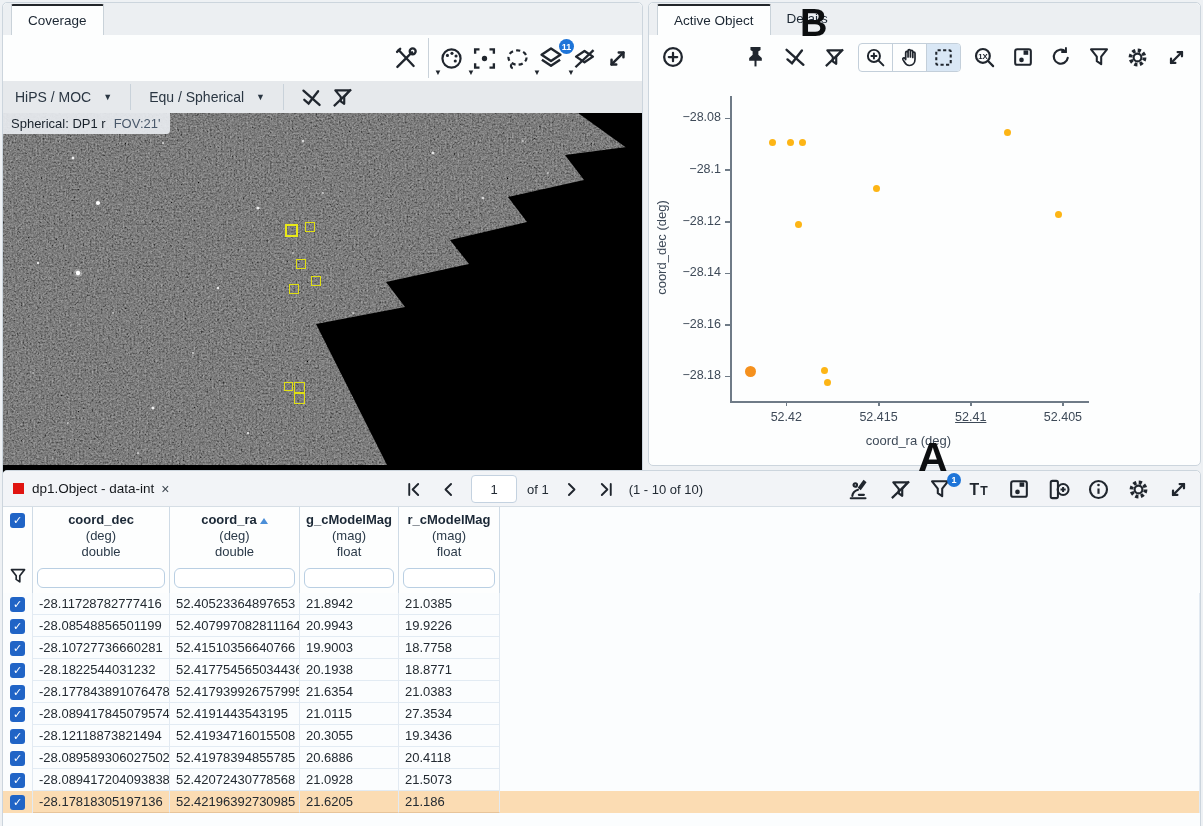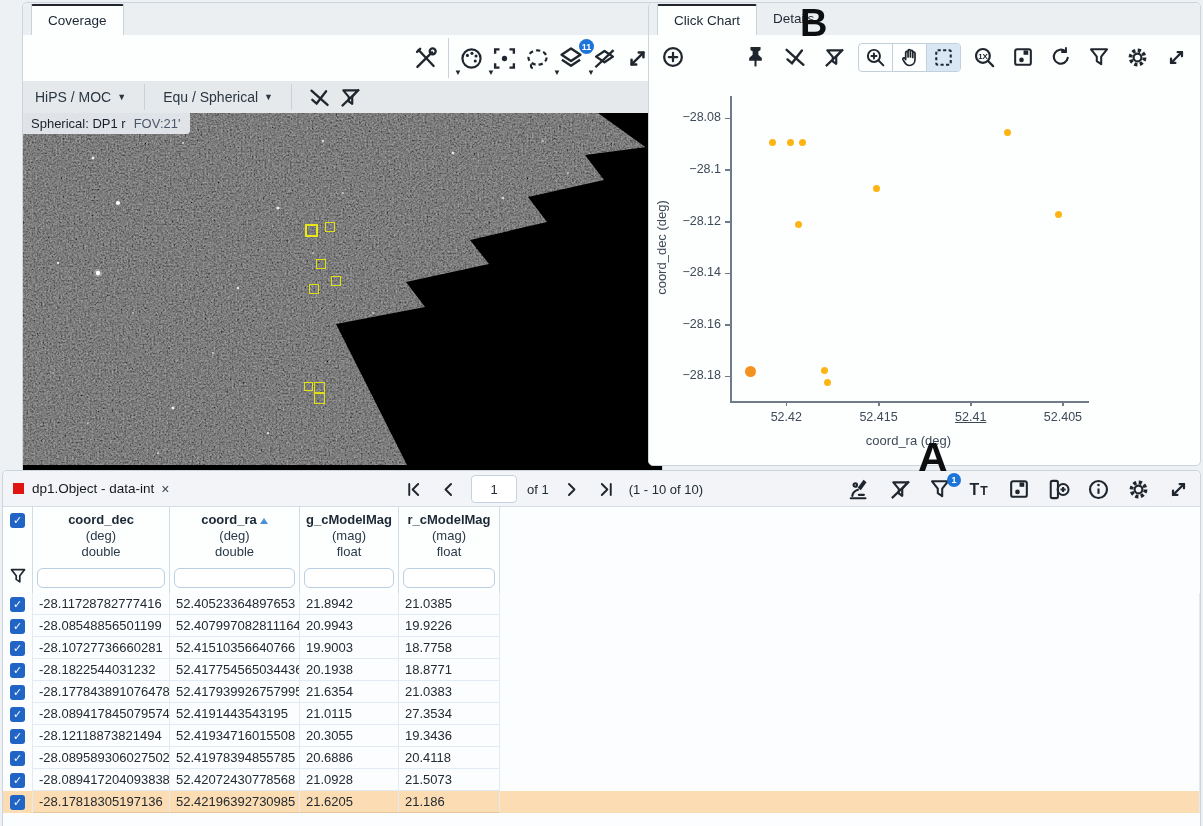--- a/index.html
+++ b/index.html
@@ -13,21 +13,21 @@
   .tab.inactive{border:none;}
   
   .ic{color:#20262e;display:block;}
   .tool{position:relative;display:flex;align-items:center;justify-content:center;padding:2px 4px;cursor:pointer;}
   .caret{position:absolute;left:-1px;bottom:-4px;font-size:8px;color:#20262e;line-height:1;}
   .badge{position:absolute;border-radius:50%;background:#1d74d8;color:#fff;font-weight:bold;display:flex;align-items:center;justify-content:center;}
   .vdiv{width:1px;background:#c9d2da;align-self:stretch;margin:3px 6px;}
   
   .cov-toolbar{position:absolute;left:0;right:0;top:32px;height:46px;display:flex;align-items:center;justify-content:flex-end;padding-right:8px;background:#fdfefe;}
   .hips-bar{position:absolute;left:0;right:0;top:78px;height:32px;background:#e6e9ec;display:flex;align-items:center;font-size:14px;color:#2a3642;}
-  .dd{display:flex;align-items:center;gap:6px;padding:0 12px;cursor:pointer;text-align:center;}
+  .dd{display:flex;align-items:center;gap:12px;padding:0 12px;cursor:pointer;text-align:center;}
   .dd .dd-caret{font-size:9px;color:#2a3642;}
   .sky{position:absolute;left:0;right:0;top:110px;bottom:1px;background:#000;overflow:hidden;border-radius:0 0 4px 4px;}
   .sky svg.noise{position:absolute;left:0;top:0;}
   .img-label{position:absolute;left:0;top:0;background:rgba(232,236,240,0.92);padding:3px 10px 3px 8px;font-size:13px;border-radius:0 0 4px 0;display:flex;gap:8px;align-items:center;}
   .img-label .inst{color:#18212b;}
   .img-label .fov{color:#49586a;}
   .marker{position:absolute;border:1.5px solid #e0e013;box-sizing:border-box;}
   .marker.bold{border-width:2.5px;border-color:#e8e818;}
   .img-statusbar{position:absolute;left:8px;right:6px;bottom:3px;height:27px;background:#e8ebee;border-radius:4px;display:flex;align-items:center;padding:0 8px;box-sizing:border-box;box-shadow:0 0 0 1px rgba(0,0,0,0.55);}
   .coord-pill{background:#f0f5fb;border-radius:3px;color:#737373;font-size:13px;padding:2px 8px;margin-left:10px;}
@@ -242,21 +242,21 @@
         <g fill="none" stroke="currentColor" stroke-width="1.5" stroke-linecap="round" stroke-linejoin="round">
           <path d="M13 9.6v2.8a1.2 1.2 0 0 1-1.2 1.2H4.2A1.2 1.2 0 0 1 3 12.4V5.6a1.2 1.2 0 0 1 1.2-1.2H7"></path>
           <path d="M7.6 8.4 13 3M9.6 3H13v3.4"></path>
         </g>
       </symbol>
   </defs>
 </svg>
 
 <div class="app">
 
-  <div class="panel" style="left:2px;top:2px;width:641px;height:580px;margin-left:20px;">
+  <div class="panel" style="left:2px;top:2px;width:641px;height:580px;">
     <div class="tabbar">
       <div class="tab active"><span>Coverage</span></div>
     </div>
     <div class="cov-toolbar">
       <div class="tool">
           <svg class="ic" width="25" height="25">
             <use href="#i-tools"></use>
           </svg>
         </div>
       <div class="vdiv"></div>
@@ -381,21 +381,21 @@
         <div class="toggle">
             <div class="knob"></div>
           </div>
         <span class="clicklock">Click Lock: off</span>
       </div>
     </div>
   </div>
 
   <div class="panel" style="left:648px;top:2px;width:553px;height:464px;">
     <div class="tabbar">
-      <div class="tab active"><span>Click Chart</span></div>
+      <div class="tab active"><span>Active Object</span></div>
       <div class="tab inactive"><span>Details</span></div>
     </div>
     <div class="chart-toolbar">
       <div class="tool">
           <svg class="ic" width="24" height="24">
             <use href="#i-circle-plus"></use>
           </svg>
         </div>
       <div class="right">
         <div class="tool">

